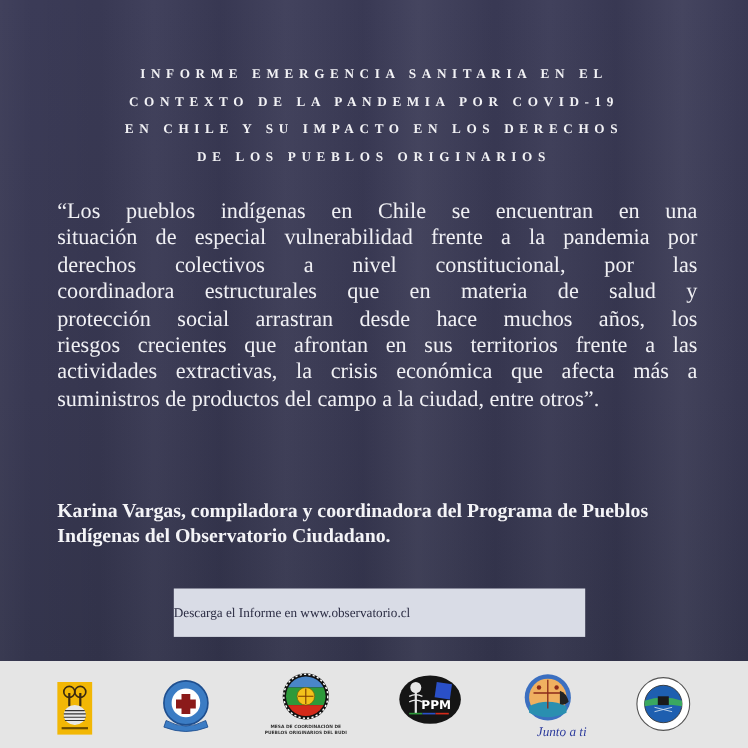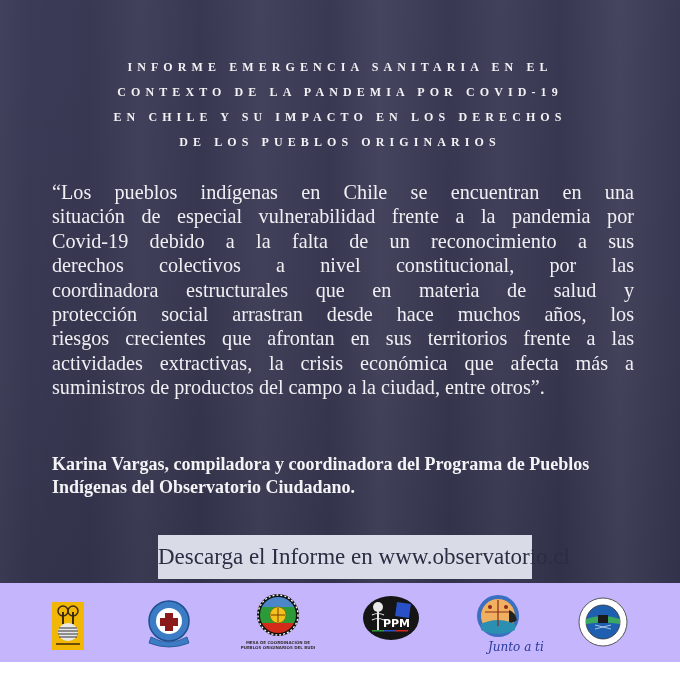--- a/index.html
+++ b/index.html
@@ -44,27 +44,27 @@
       color: #f4f4f7;
       font-family: "Liberation Serif", "DejaVu Serif", serif;
       font-weight: bold; font-size: 18px; line-height: 23px;
     }
     .attribution div { white-space: nowrap; }
 
     .download-button {
       position: absolute; left: 158px; top: 535px; width: 374px; height: 44px;
       background: #d9dce6; color: #2c2d44;
       font-family: "Liberation Serif", "DejaVu Serif", serif;
-      font-size: 23px; line-height: 44px; text-align: left;
+      font-size: 12px; line-height: 44px; text-align: left;
       cursor: pointer; white-space: nowrap;
     }
 
     .logos {
-      position: absolute; left: 0; top: 583px; width: 680px; height: 79px;
-      background: #c4b5fd;
+      position: absolute; left: 0; top: 601px; width: 680px; height: 79px;
+      background: #e5e5e5;
     }
     .logo { position: absolute; }
     .logo svg { display: block; }
     .logo-caption {
       position: absolute; font-family: "DejaVu Sans", "Liberation Sans", sans-serif;
       font-size: 4px; font-weight: bold; color: #333; text-align: center; white-space: nowrap;
       line-height: 5px;
     }
     .signature {
       position: absolute; font-family: "DejaVu Serif", serif; font-style: italic;
@@ -78,21 +78,20 @@
   <div class="title">
     <div>INFORME EMERGENCIA SANITARIA EN EL</div>
     <div>CONTEXTO DE LA PANDEMIA POR COVID-19</div>
     <div>EN CHILE Y SU IMPACTO EN LOS DERECHOS</div>
     <div>DE LOS PUEBLOS ORIGINARIOS</div>
   </div>
 
   <div class="quote">
     <div>“Los pueblos indígenas en Chile se encuentran en una</div>
     <div>situación de especial vulnerabilidad frente a la pandemia por</div>
-    <div>Covid-19 debido a la falta de un reconocimiento a sus</div>
     <div>derechos colectivos a nivel constitucional, por las</div>
     <div>coordinadora estructurales que en materia de salud y</div>
     <div>protección social arrastran desde hace muchos años, los</div>
     <div>riesgos crecientes que afrontan en sus territorios frente a las</div>
     <div>actividades extractivas, la crisis económica que afecta más a</div>
     <div class="last">suministros de productos del campo a la ciudad, entre otros”.</div>
   </div>
 
   <div class="attribution">
     <div>Karina Vargas, compiladora y coordinadora del Programa de Pueblos</div>
@@ -167,21 +166,21 @@
     <svg width="46" height="46" viewBox="0 0 46 46">
       <circle cx="22" cy="22" r="21" fill="#3b6fc0"></circle>
       <circle cx="22" cy="22" r="17" fill="#f0b060"></circle>
       <path d="M5 30 q17 -8 34 0 v6 q-17 8 -34 0 z" fill="#2a8fb0"></path>
       <path d="M22 6 v26 M9 18 h26" stroke="#8b2a1a" stroke-width="1.2"></path>
       <circle cx="14" cy="13" r="2" fill="#8b2a1a"></circle>
       <circle cx="30" cy="13" r="2" fill="#8b2a1a"></circle>
       <path d="M33 16 q6 2 8 10 q-4 4 -8 2 z" fill="#222"></path>
     </svg>
   </div>
-  <div class="signature" style="left:488px; top:57px;">Junto a ti</div>
+  <div class="signature" style="left:488px; top:57px;font-family:Liberation Serif, serif;">Junto a ti</div>
 
   <div class="logo" style="left:578px; top:14px;">
     <svg width="50" height="50" viewBox="0 0 50 50">
       <circle cx="25" cy="25" r="24" fill="#ffffff" stroke="#555" stroke-width="1"></circle>
       <circle cx="25" cy="25" r="17" fill="#1e5fb0" stroke="#333" stroke-width="0.8"></circle>
       <path d="M8 22 q17 -6 34 0 v5 q-17 -3 -34 0 z" fill="#3aa860"></path>
       <rect x="20" y="18" width="10" height="8" fill="#1a1a1a"></rect>
       <path d="M17 32 l16 -4 M33 32 l-16 -4" stroke="#cde" stroke-width="0.8"></path>
     </svg>
   </div>

